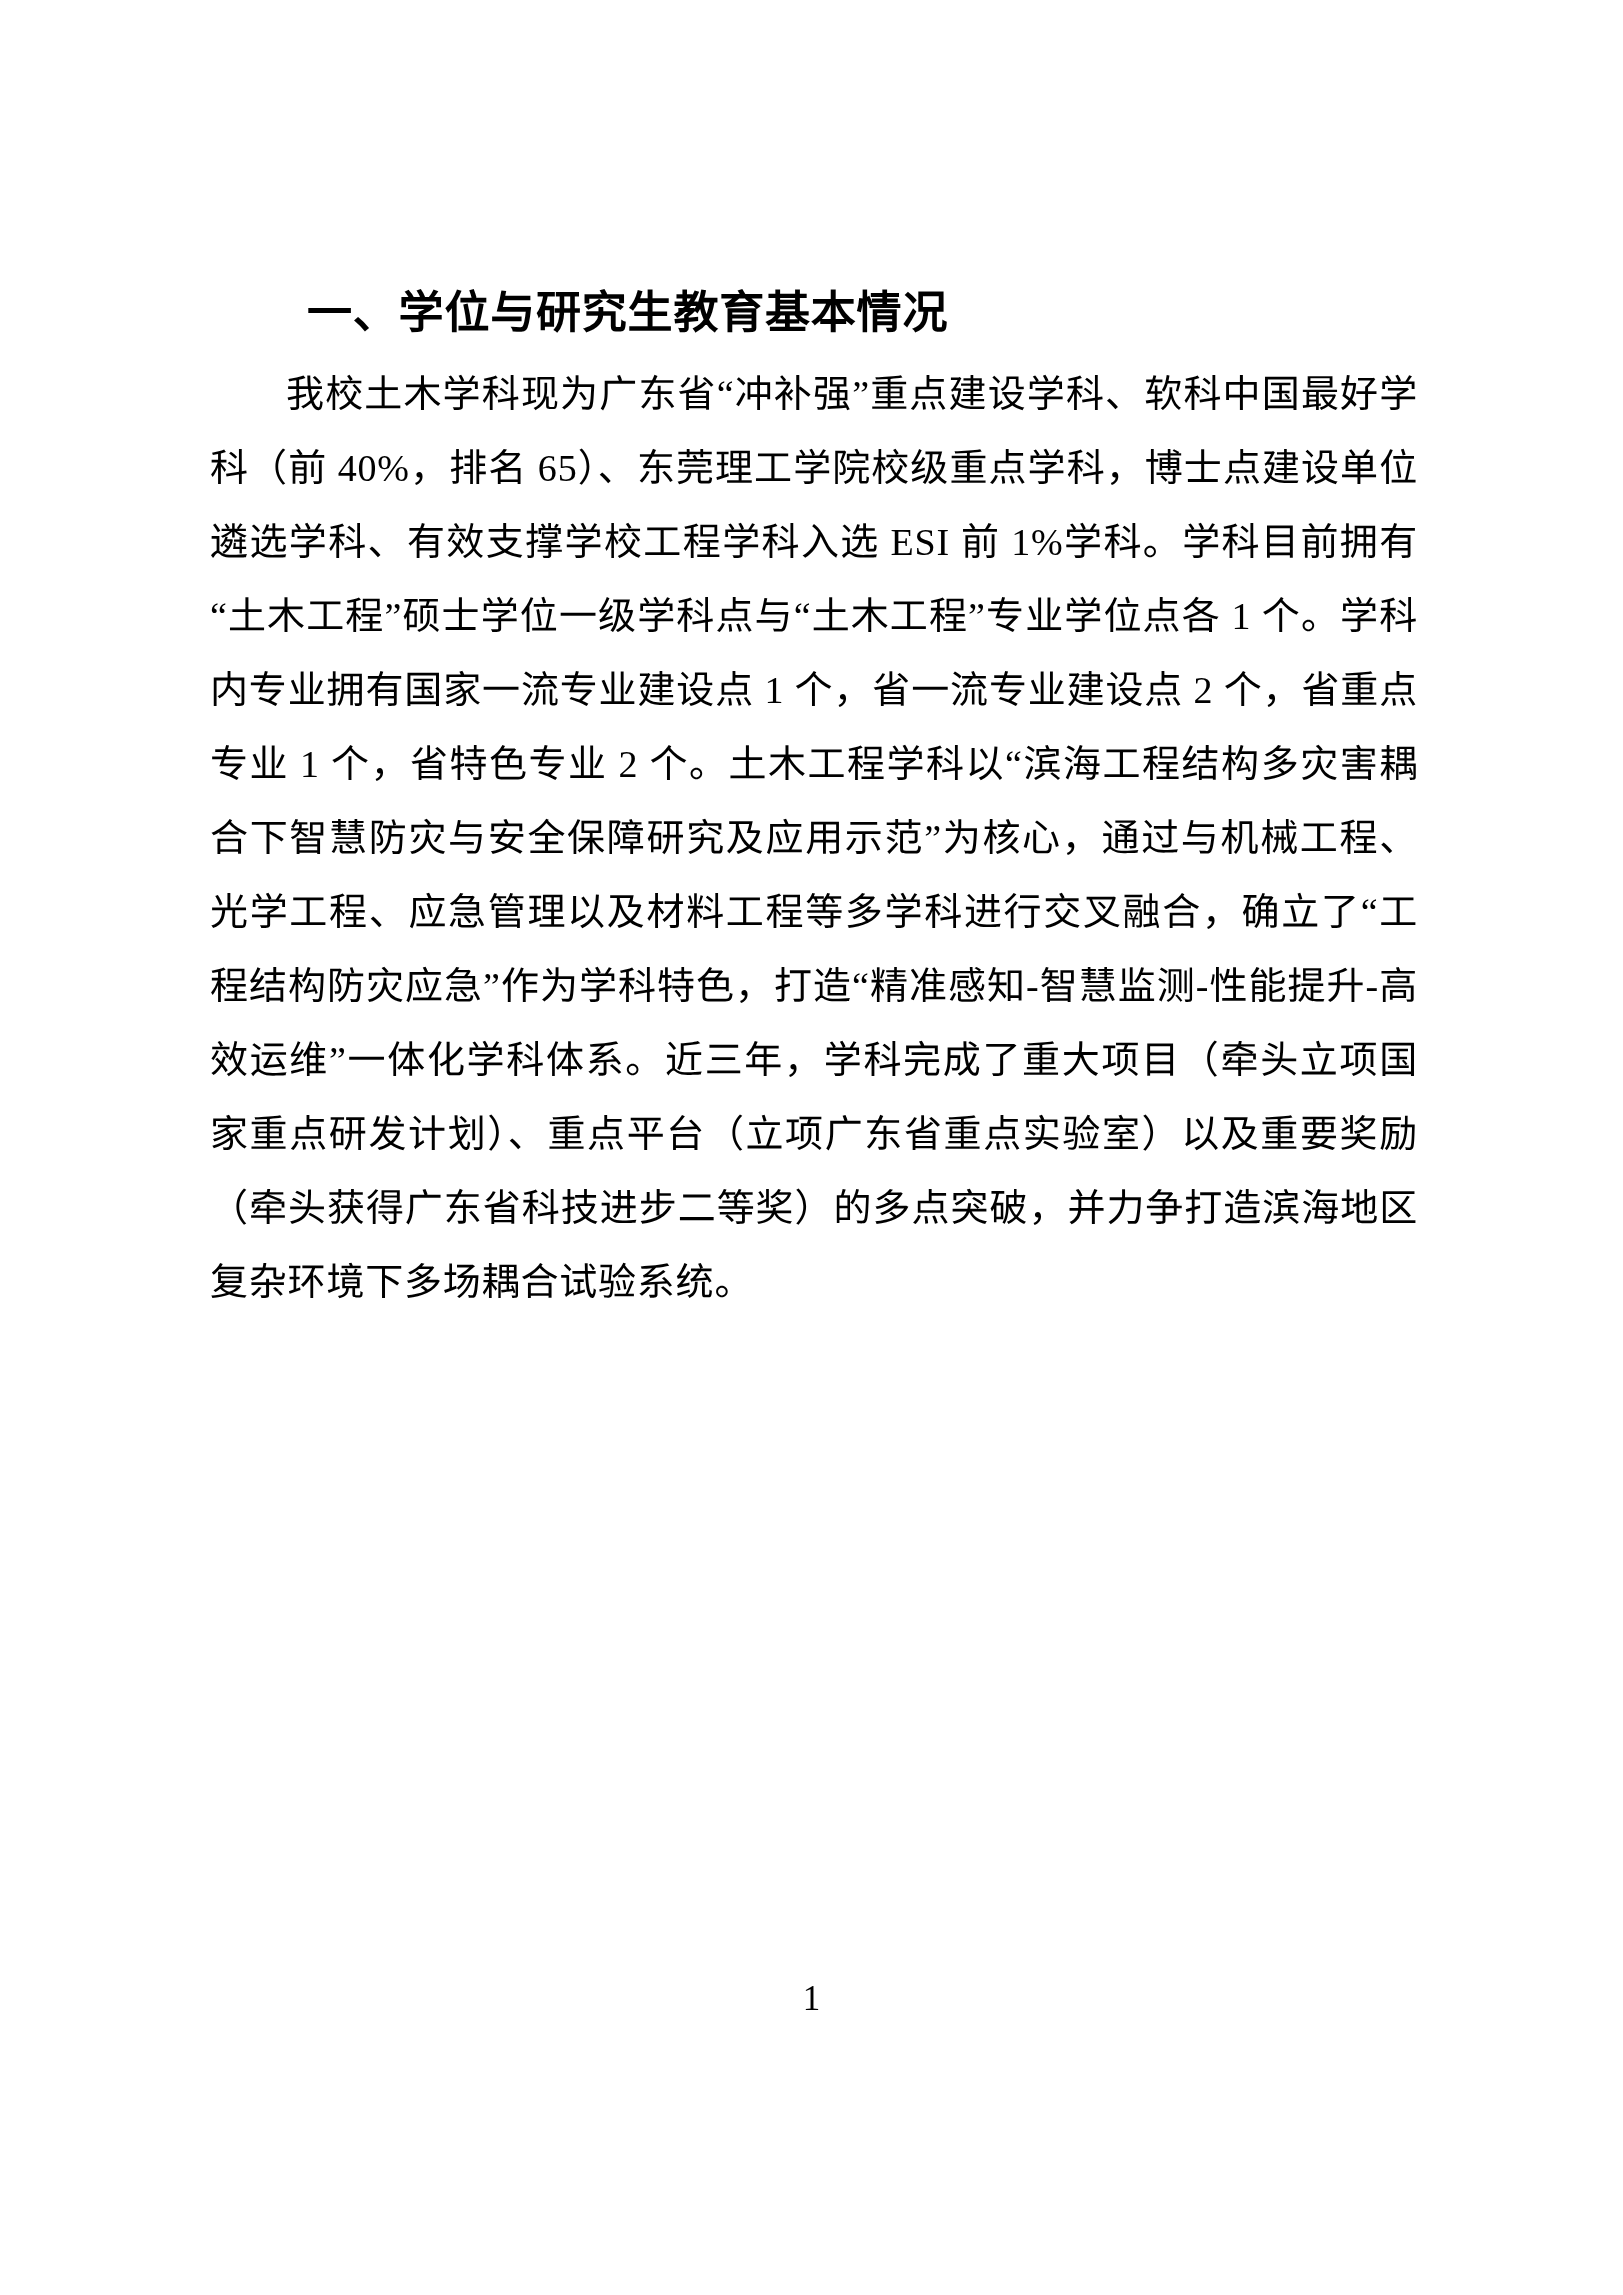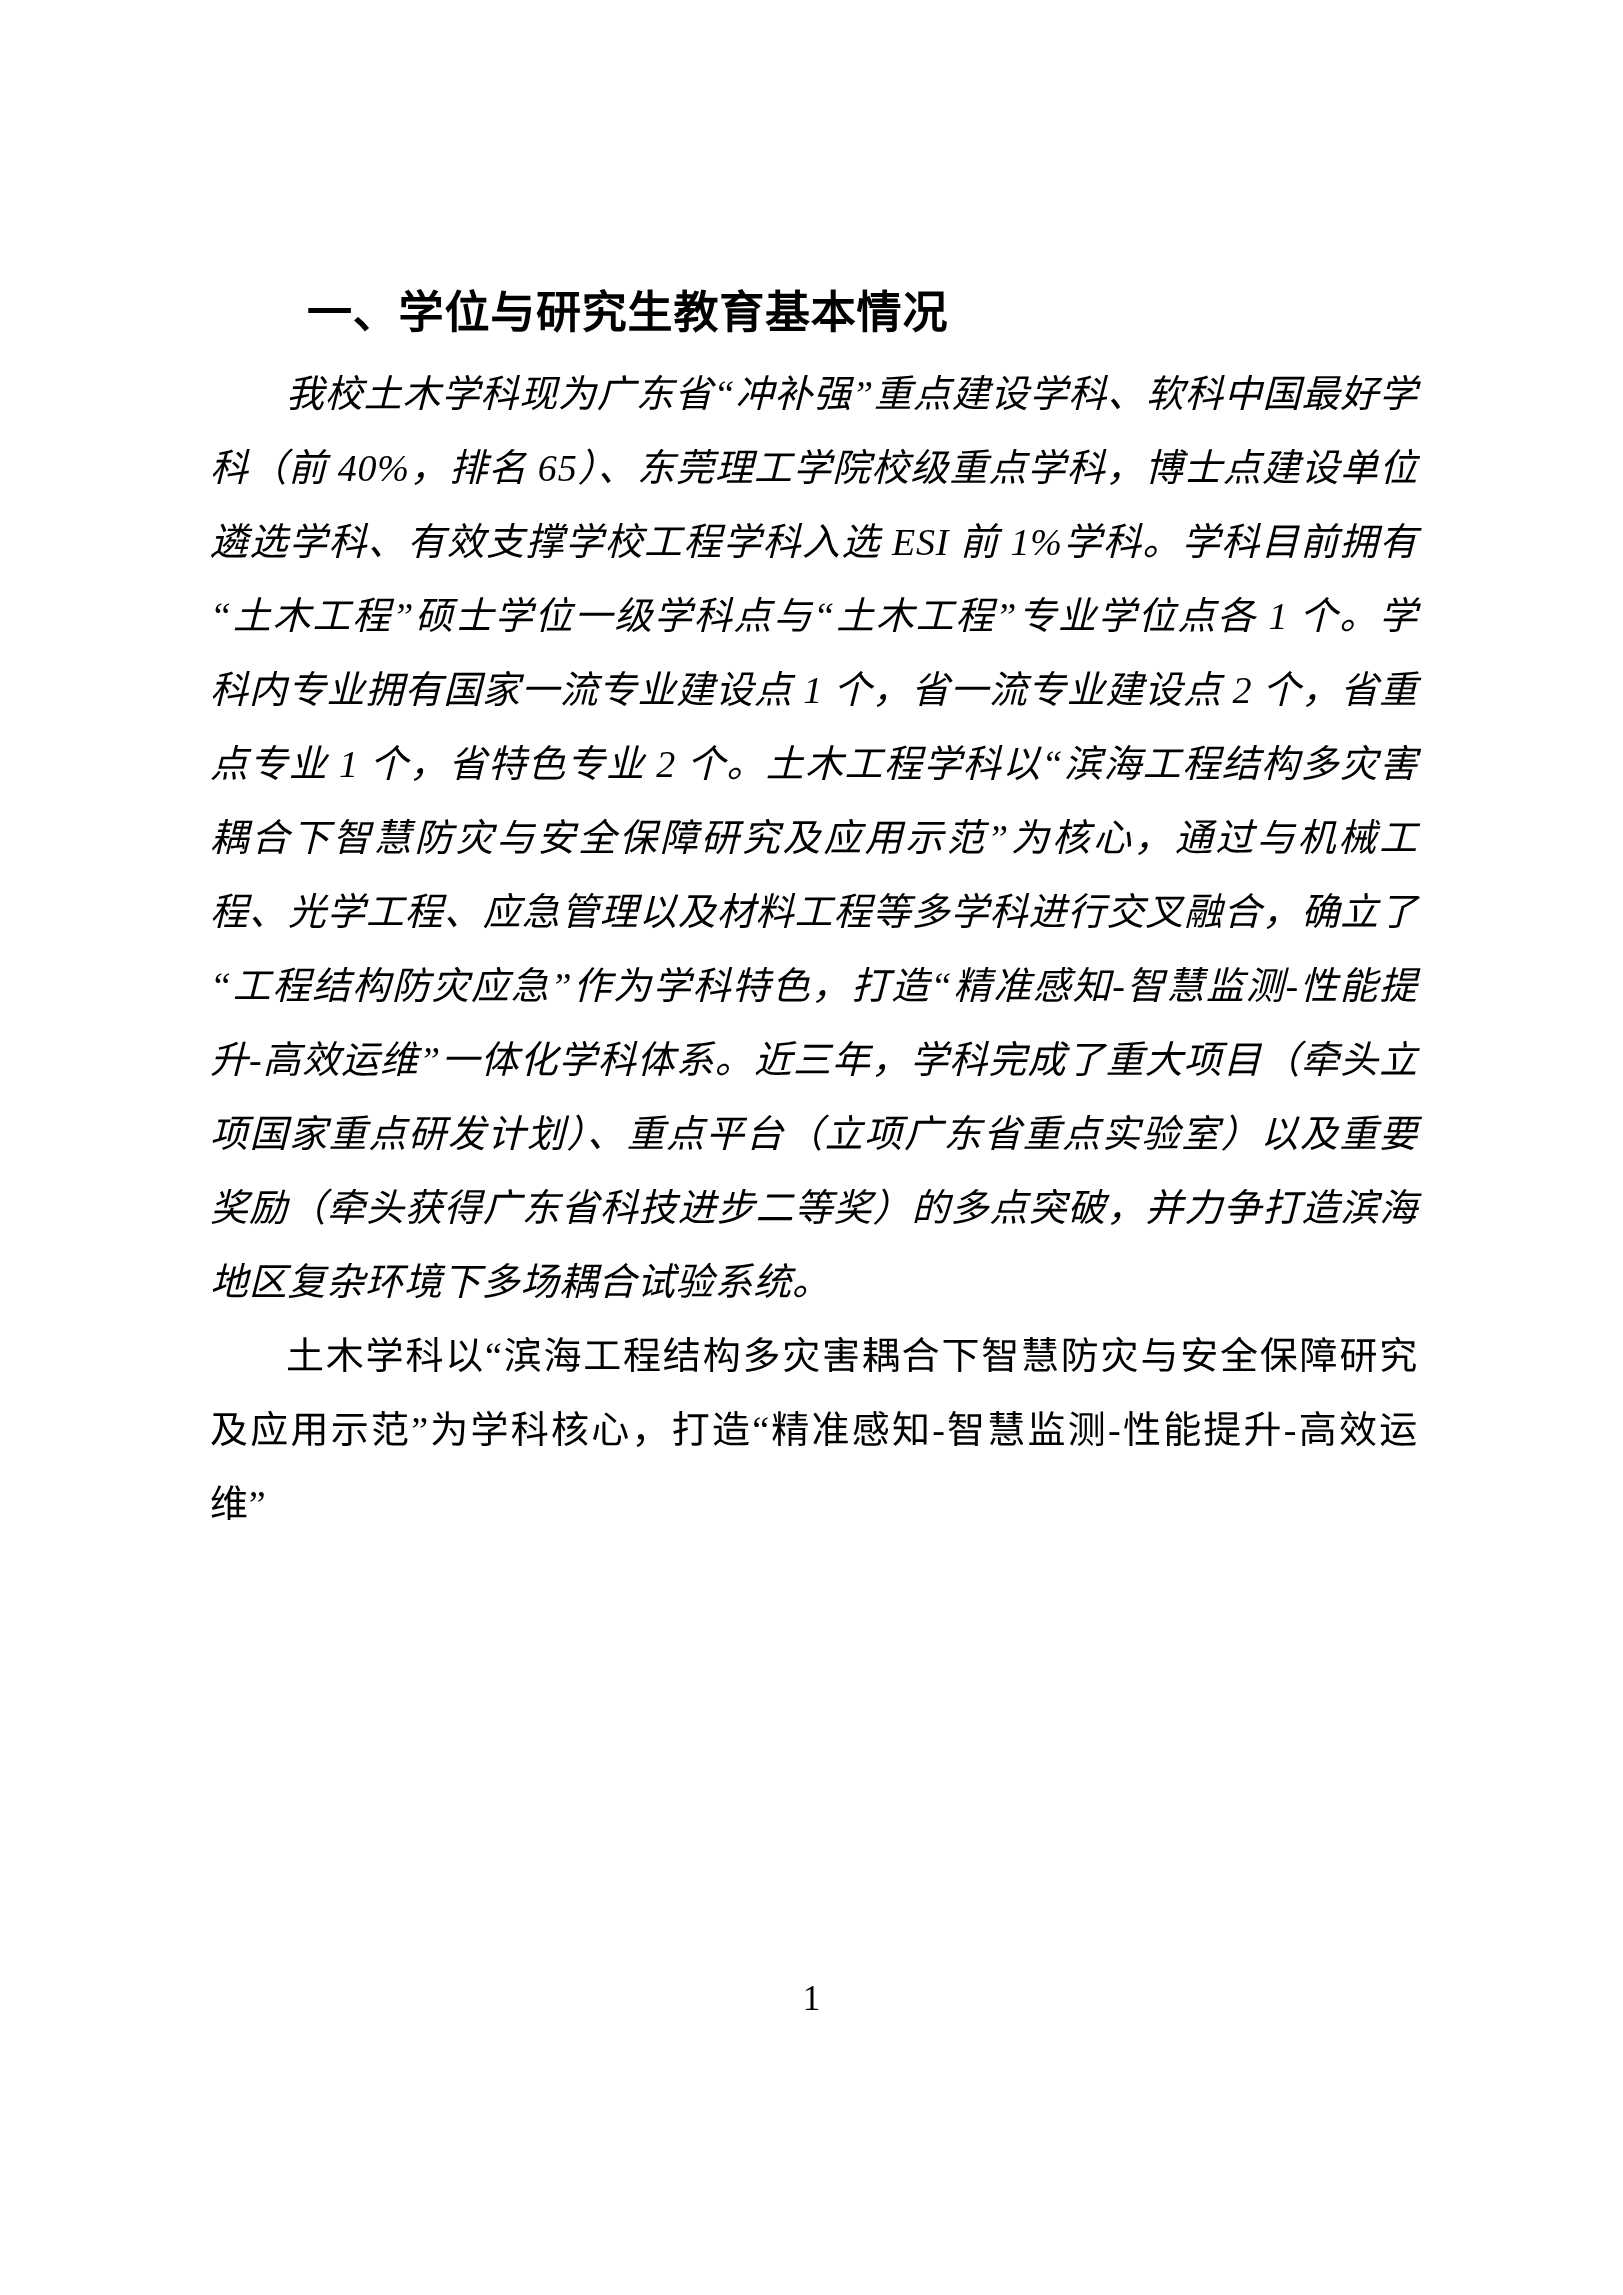--- a/index.html
+++ b/index.html
@@ -46,21 +46,20 @@
     font-size: 38px;
     line-height: 74px;
     text-align: justify;
     text-justify: inter-ideograph;
     text-indent: 76px;
     letter-spacing: 0.8px;
     color: #000000;
   }
   .body-text p:first-of-type {
     margin-top: 19px;
-    font-style: italic;
   }
   .page-number {
     position: absolute;
     top: 1980px;
     left: 0;
     width: 100%;
     text-align: center;
     font-family: "Liberation Serif", "DejaVu Serif", serif;
     font-size: 35px;
     line-height: 38px;
@@ -68,18 +67,17 @@
   }
 </style>
 </head>
 <body>
 
 <div class="page">
   <div class="content">
     <h1 class="heading">一、学位与研究生教育基本情况</h1>
     <div class="body-text">
       <p>我校土木学科现为广东省“冲补强”重点建设学科、软科中国最好学科（前 40%，排名 65）、东莞理工学院校级重点学科，博士点建设单位遴选学科、有效支撑学校工程学科入选 ESI 前 1%学科。学科目前拥有“土木工程”硕士学位一级学科点与“土木工程”专业学位点各 1 个。学科内专业拥有国家一流专业建设点 1 个，省一流专业建设点 2 个，省重点专业 1 个，省特色专业 2 个。土木工程学科以“滨海工程结构多灾害耦合下智慧防灾与安全保障研究及应用示范”为核心，通过与机械工程、光学工程、应急管理以及材料工程等多学科进行交叉融合，确立了“工程结构防灾应急”作为学科特色，打造“精准感知-智慧监测-性能提升-高效运维”一体化学科体系。近三年，学科完成了重大项目（牵头立项国家重点研发计划）、重点平台（立项广东省重点实验室）以及重要奖励（牵头获得广东省科技进步二等奖）的多点突破，并力争打造滨海地区复杂环境下多场耦合试验系统。</p>
-      <p>土木学科以“滨海工程结构多灾害耦合下智慧防灾与安全保障研究及应用示范”为学科核心，打造“精准感知-智慧监测-性能提升-高效运维”</p>
     </div>
   </div>
   <div class="page-number">1</div>
 </div>
 
 
 </body></html>

